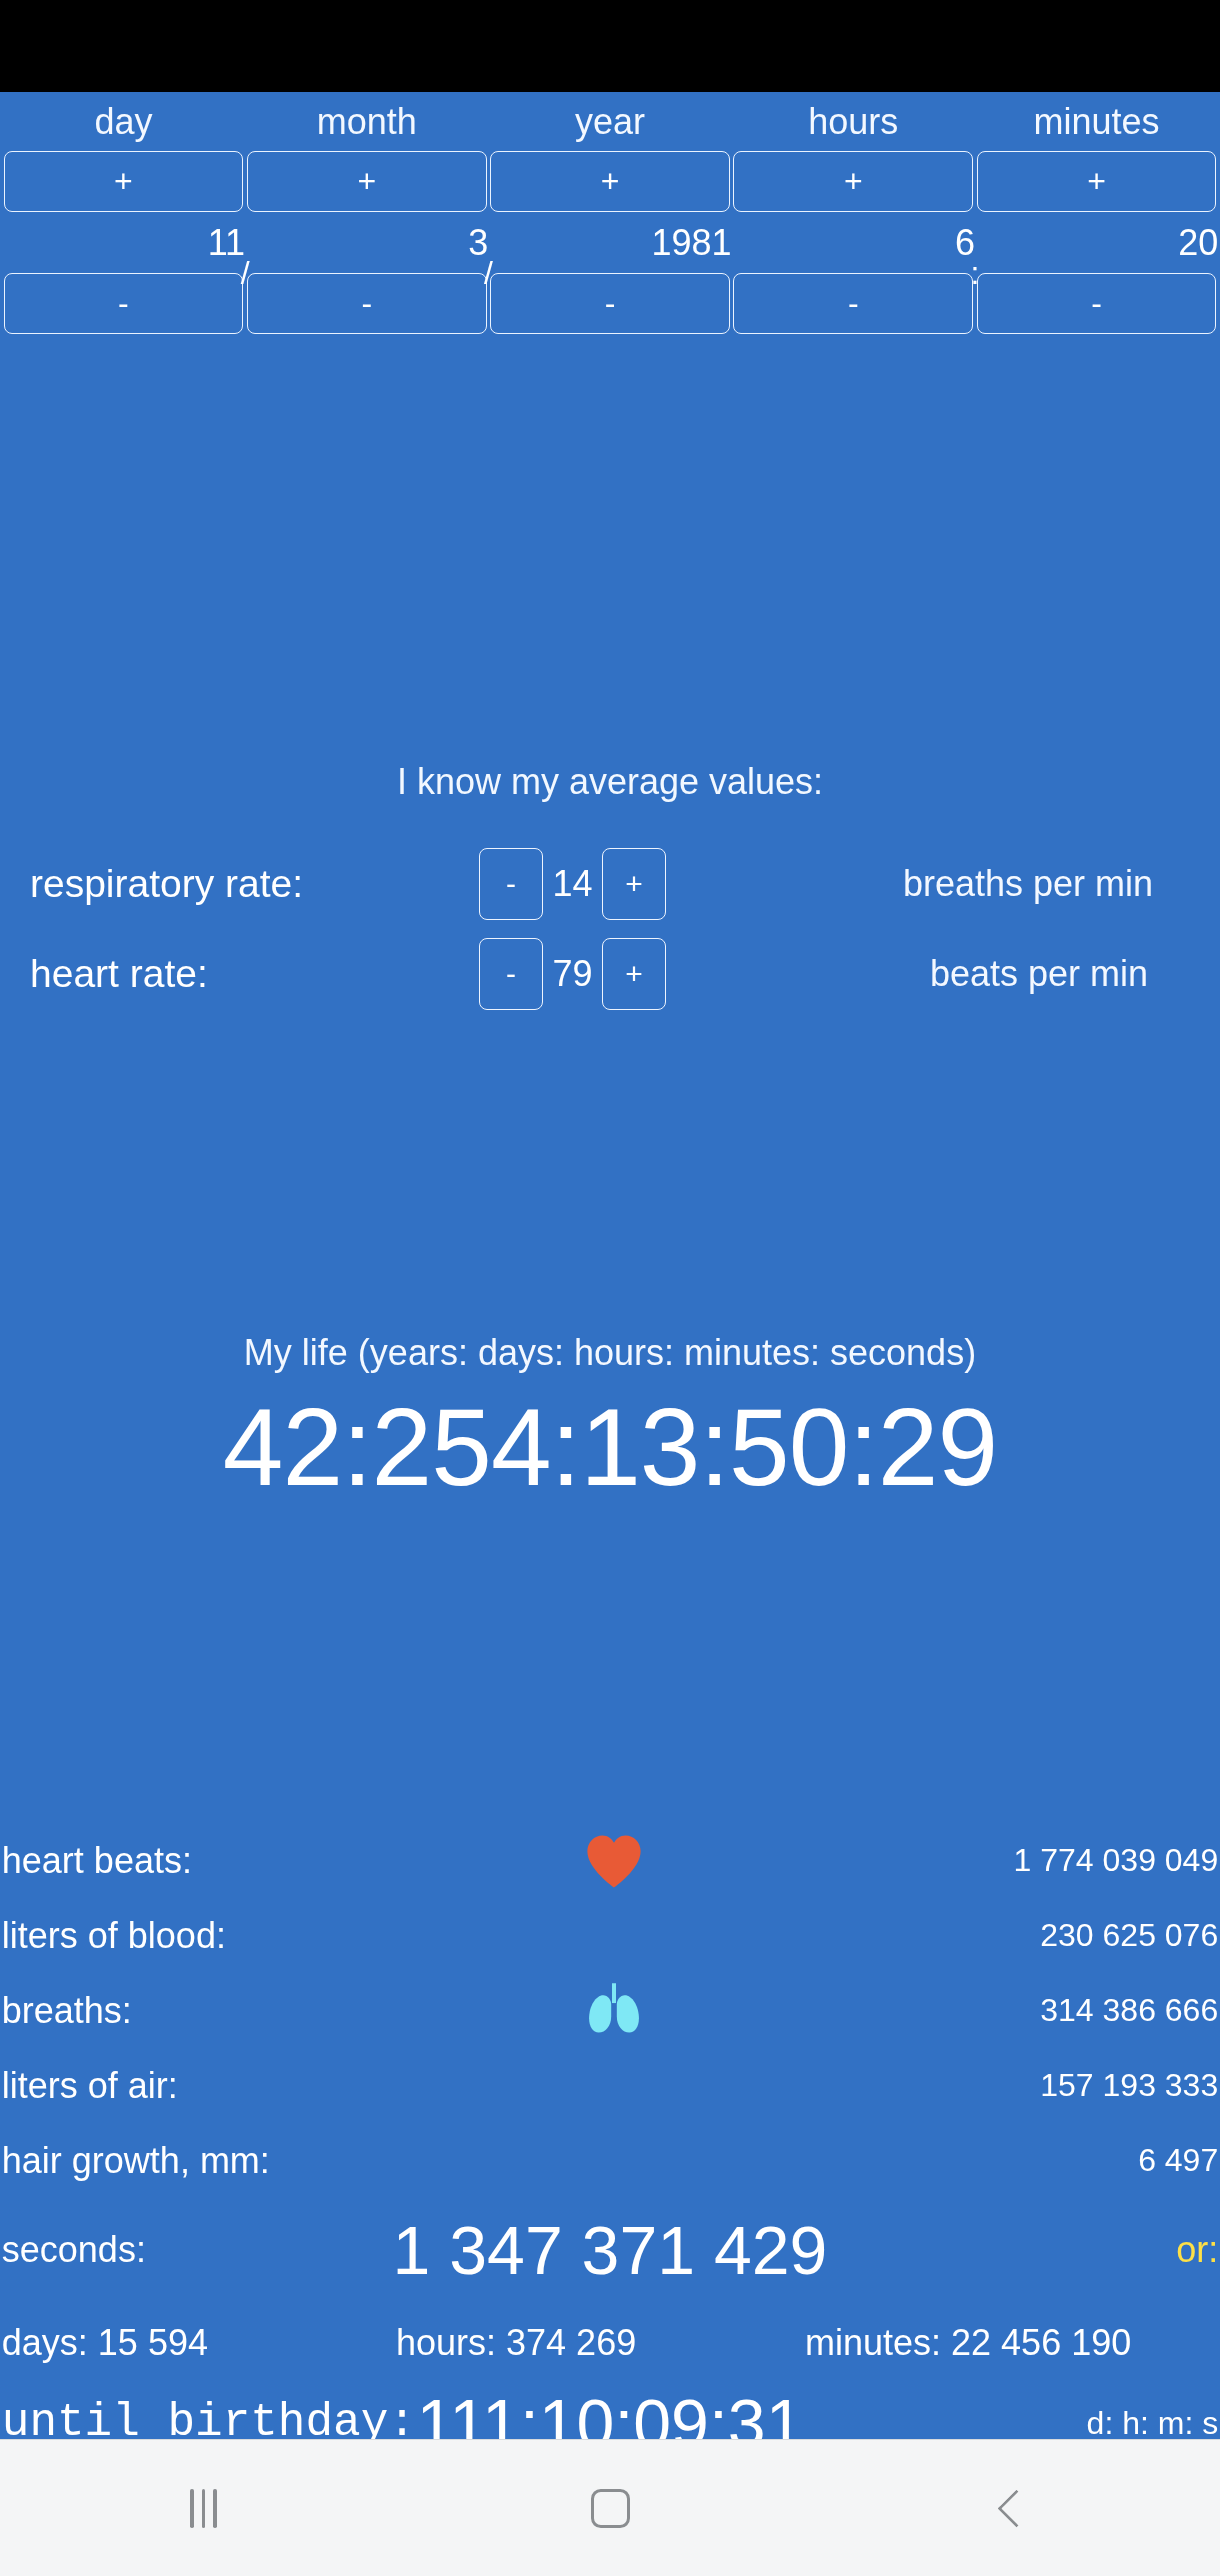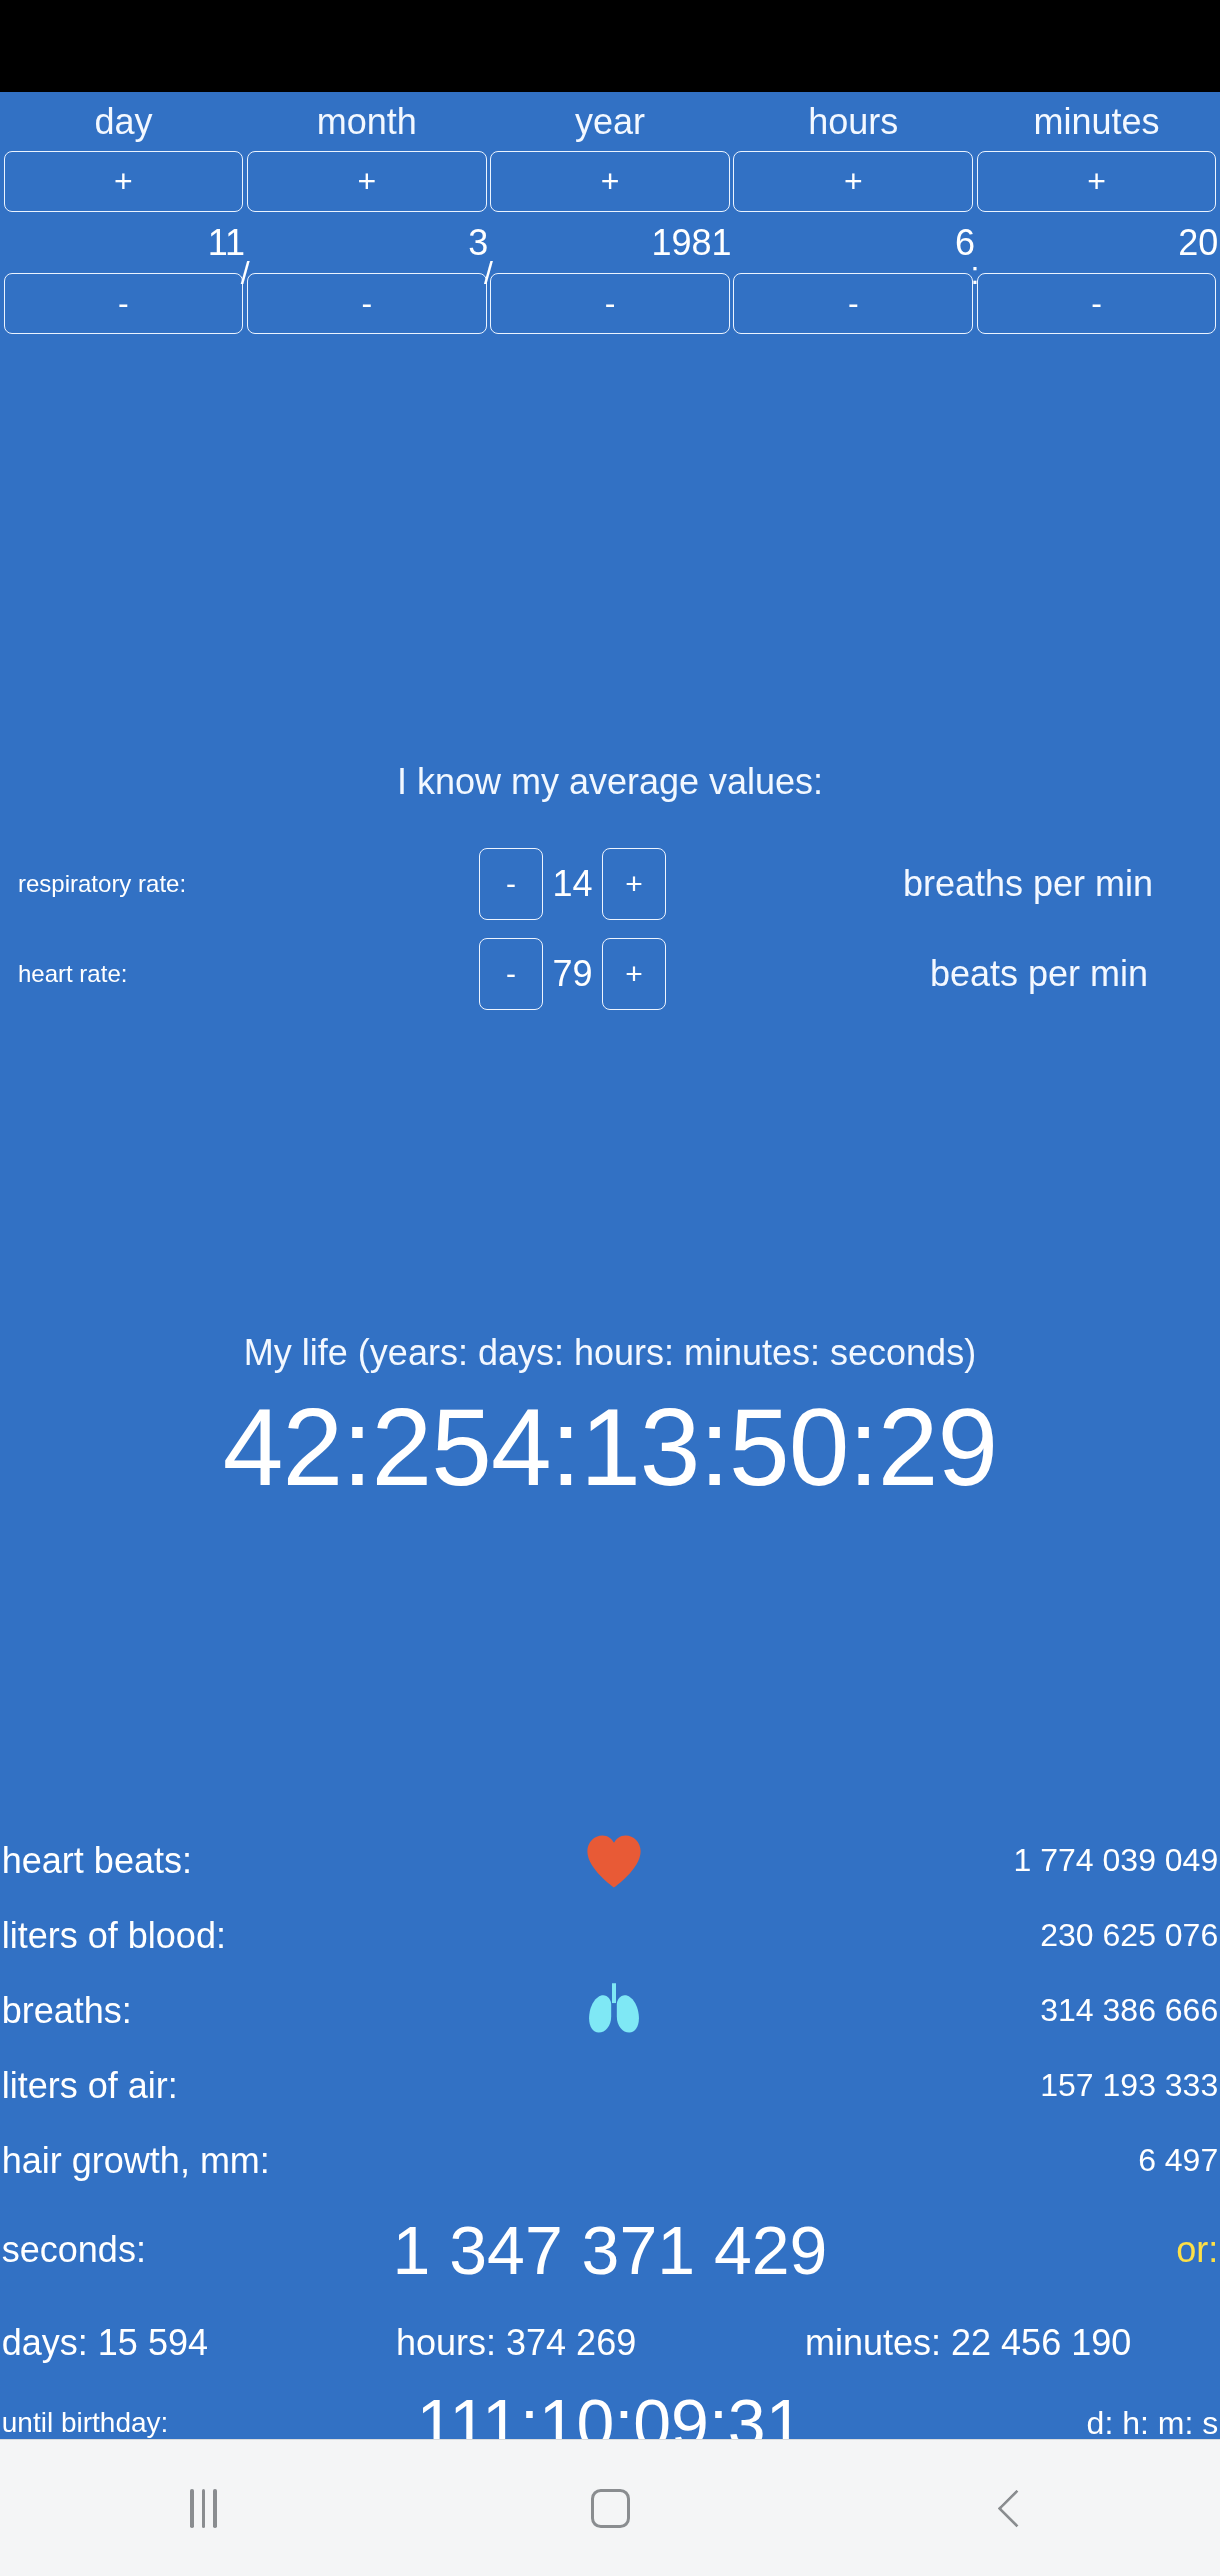--- a/index.html
+++ b/index.html
@@ -128,24 +128,24 @@
     width: 1220px;
     height: 77px;
     display: flex;
     align-items: center;
   }
   .avg-row.r1 { top: 753px; }
   .avg-row.r2 { top: 843px; }
 
   .avg-label {
     position: absolute;
-    left: 4px;
+    left: 16px;
     width: 465px;
     padding-left: 14px;
-    font-size: 24px;
+    font-size: 39px;
     line-height: 77px;
     color: #FFFFFF;
     white-space: nowrap;
   }
 
   .avg-stepper {
     position: absolute;
     left: 479px;
     display: flex;
     align-items: center;
@@ -296,23 +296,24 @@
   
   .bday-row {
     position: absolute;
     top: 2288px; left: 0;
     width: 1220px;
     height: 86px;
   }
   .bday-label {
     position: absolute;
     left: 1.8px; top: 0;
-    font-size: 28px;
+    font-size: 46px;
     line-height: 86px;
     color: #FFFFFF;
+    font-family: Liberation Mono, monospace;
   }
   .bday-clock {
     position: absolute;
     left: 0; top: 0;
     width: 1220px;
     text-align: center;
     font-size: 68px;
     line-height: 86px;
     color: #FFFFFF;
     white-space: nowrap;

